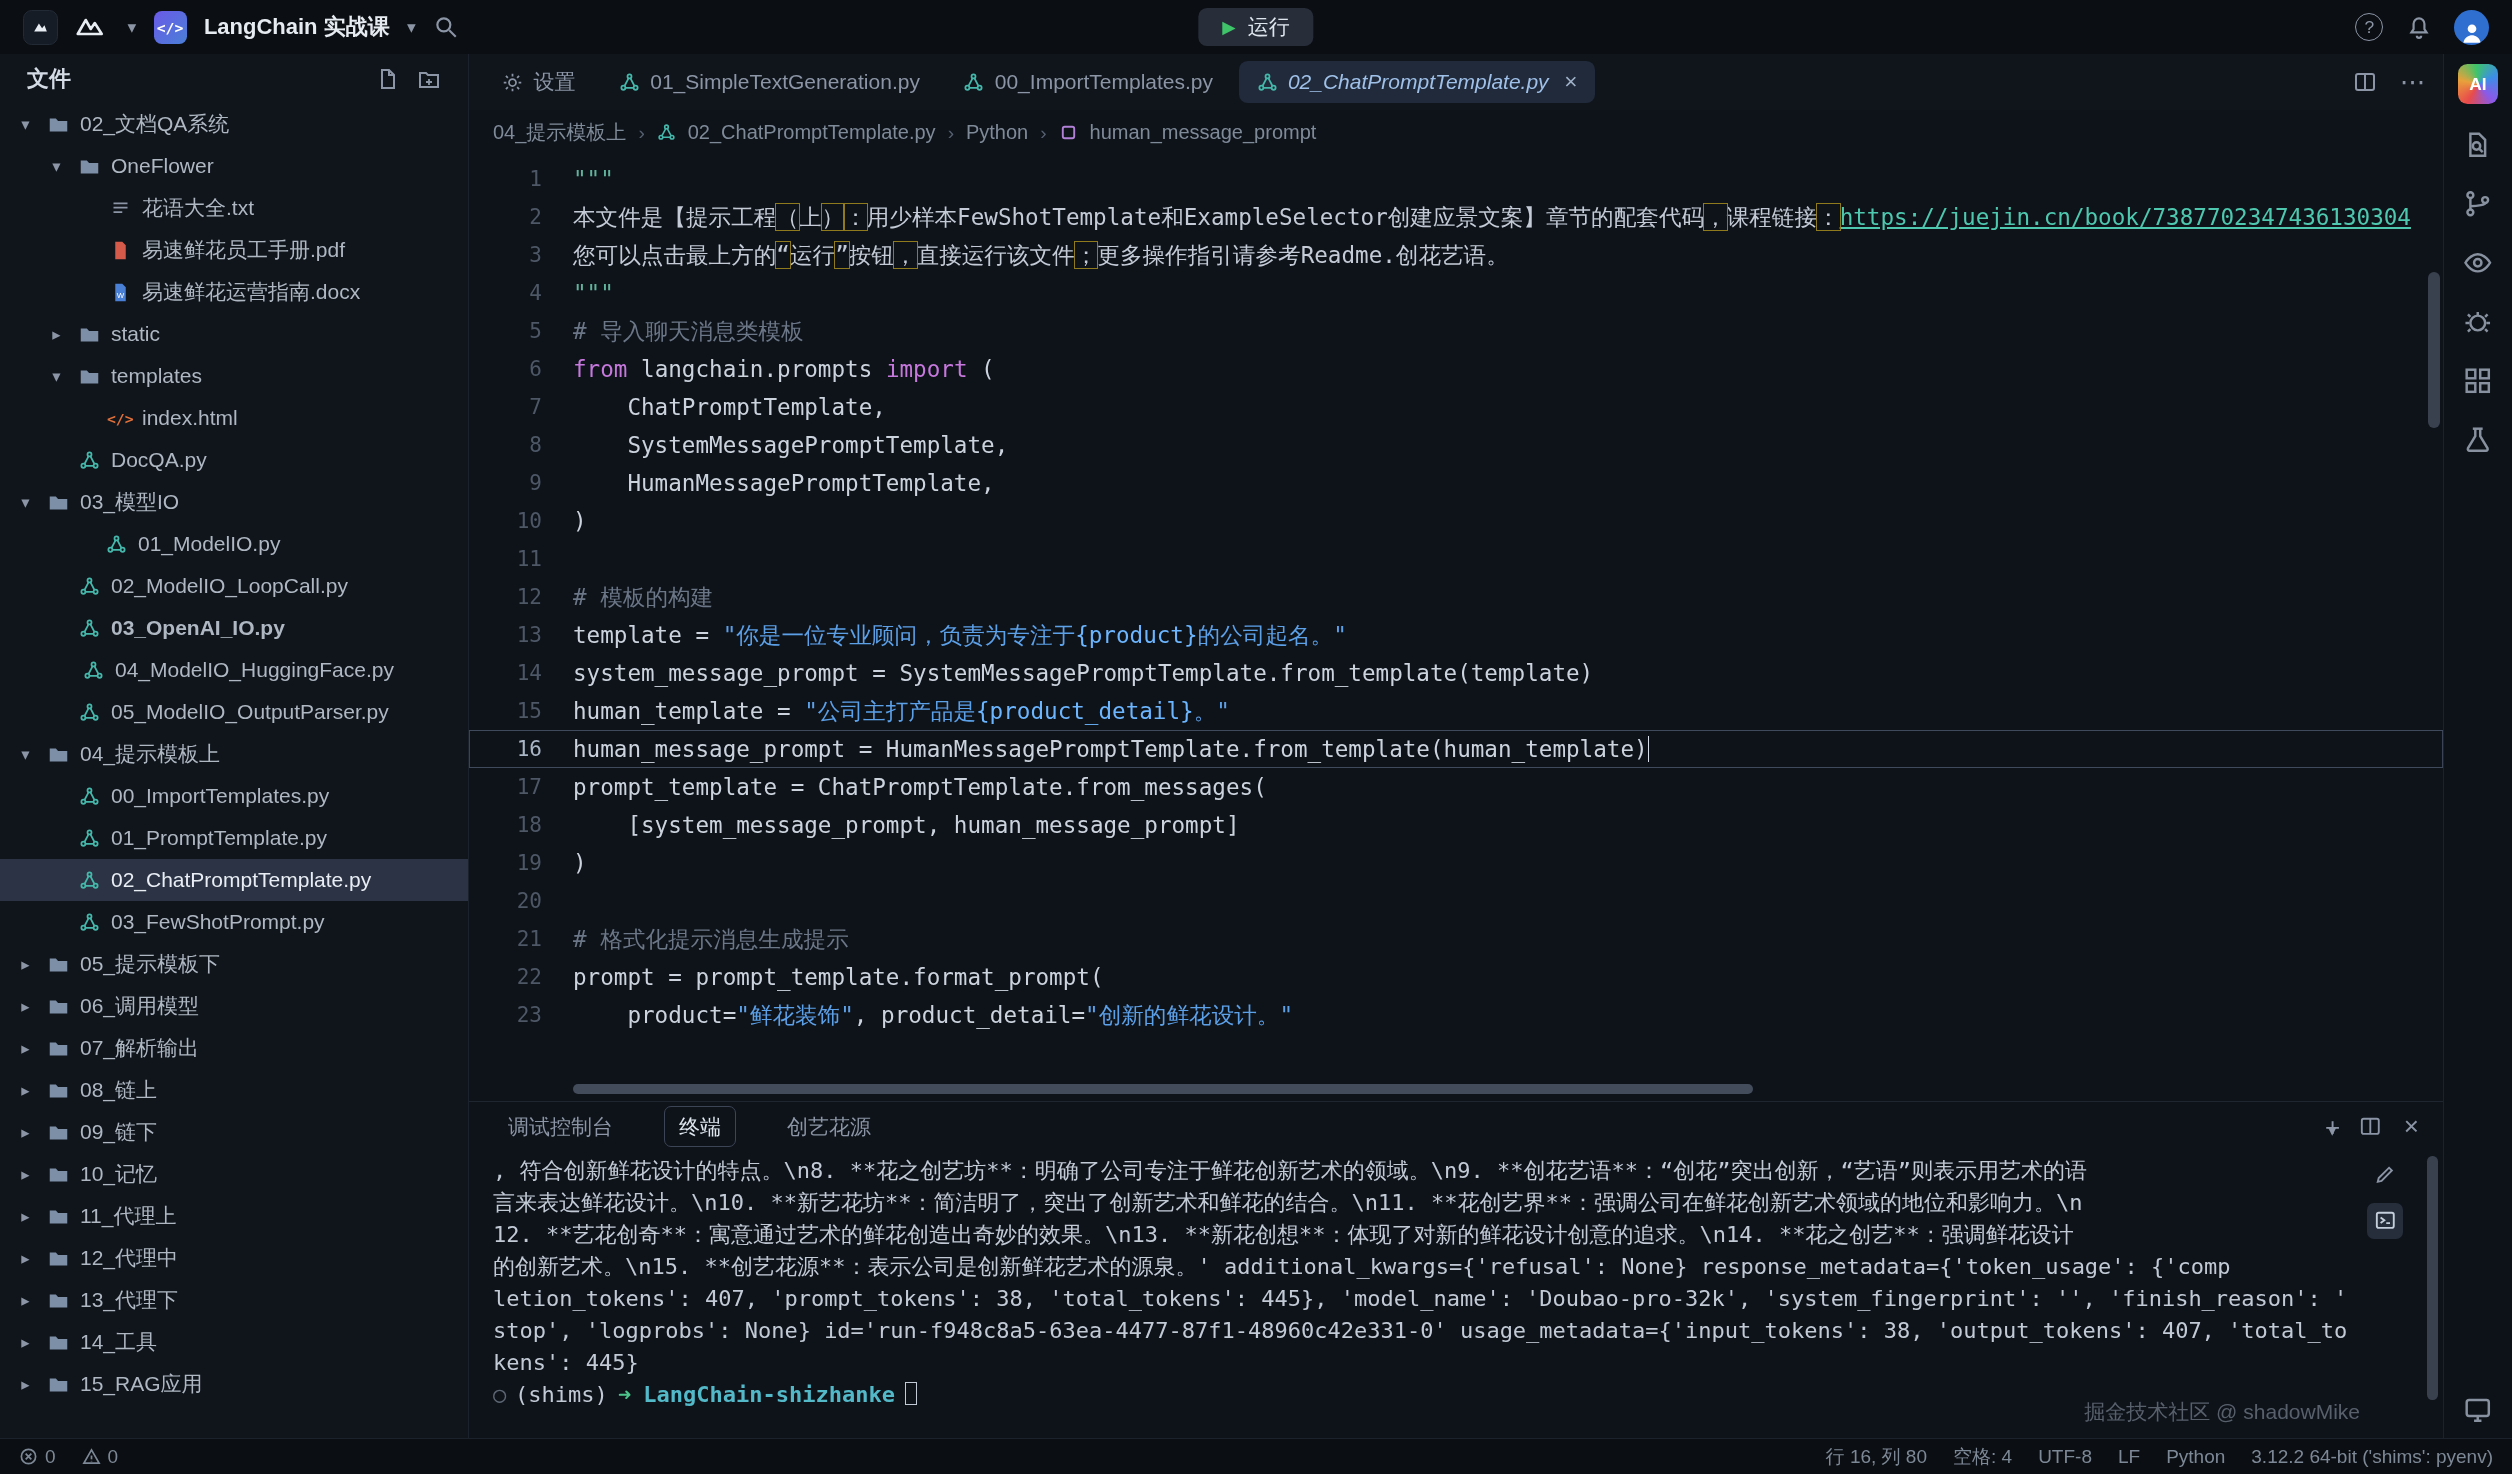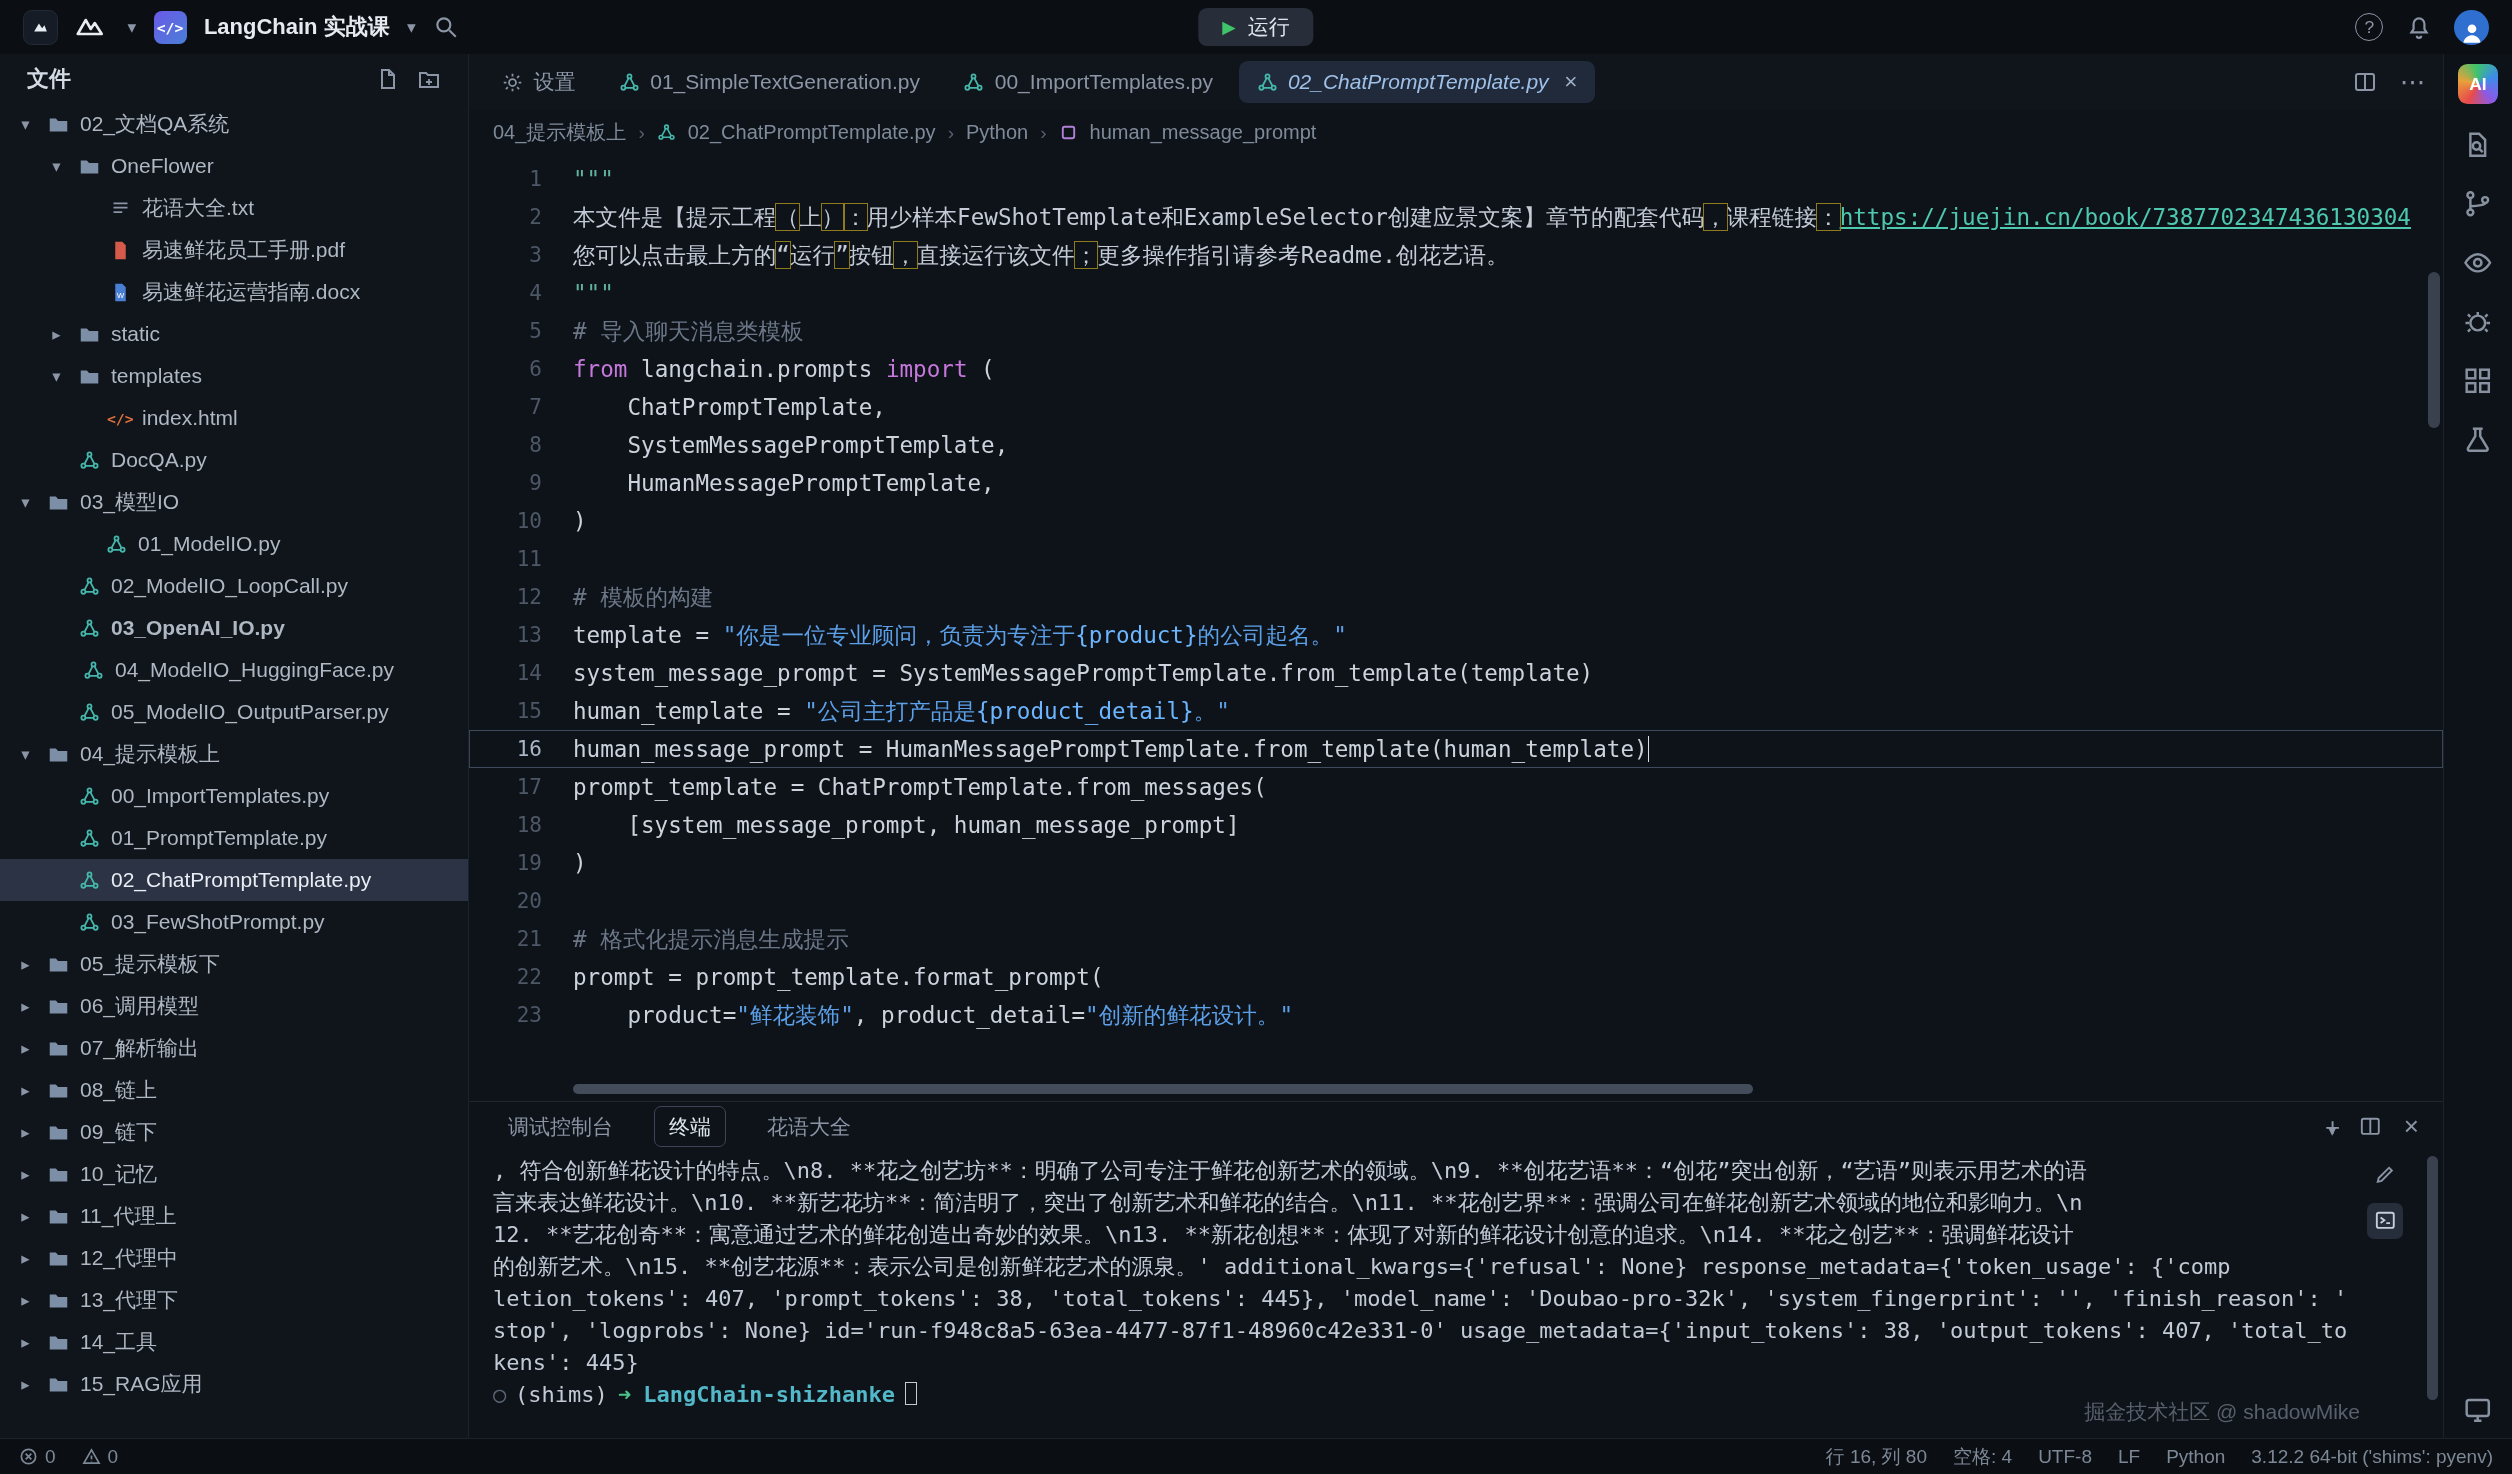--- a/index.html
+++ b/index.html
@@ -622,24 +622,24 @@
         <div class="hscroll">
             <div class="thumb"></div>
           </div>
         <div class="vscroll">
             <div class="thumb"></div>
           </div>
       </div>
 
       <div class="bottom-panel">
         <div class="panel-header">
-          <div id="panel-tabs" style="display:flex;align-items:center;gap:26px;">
+          <div id="panel-tabs" style="display:flex;align-items:center;gap:36px;">
               <span class="panel-tab">调试控制台</span>
               <span class="panel-tab active">终端</span>
-              <span class="panel-tab">花语大全</span>
+              <span class="panel-tab">创艺花源</span>
             </div>
           <div class="panel-actions">
             <span><span class="plus">+</span><span class="pcaret">▾</span></span>
             <span class="icon-btn">
               <svg viewBox="0 0 24 24" fill="none" stroke="currentColor" stroke-width="2">
                   <rect x="3" y="4" width="18" height="16" rx="2"></rect>
                   <line x1="12" y1="4" x2="12" y2="20"></line>
                 </svg>
             </span>
             <span class="pclose">×</span>

